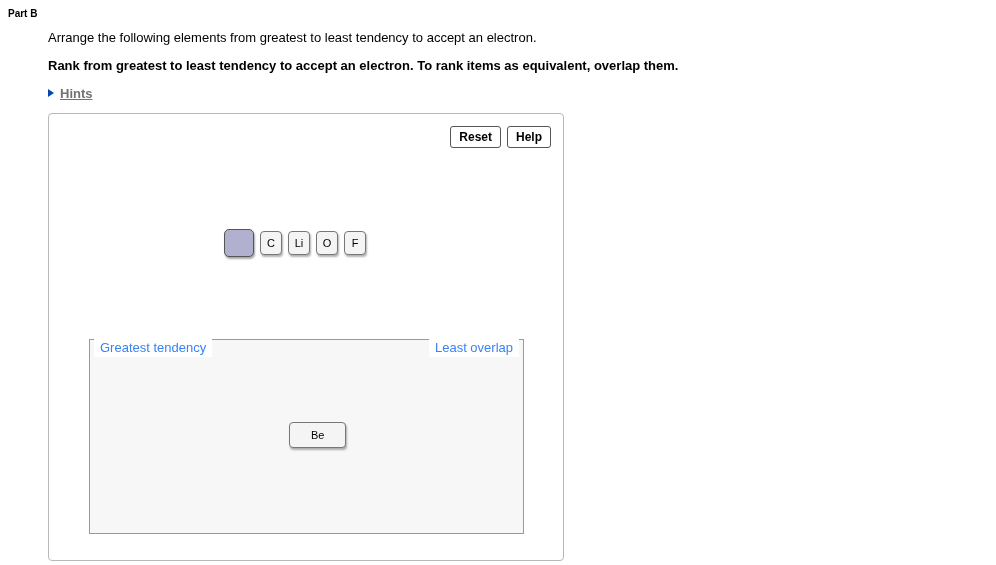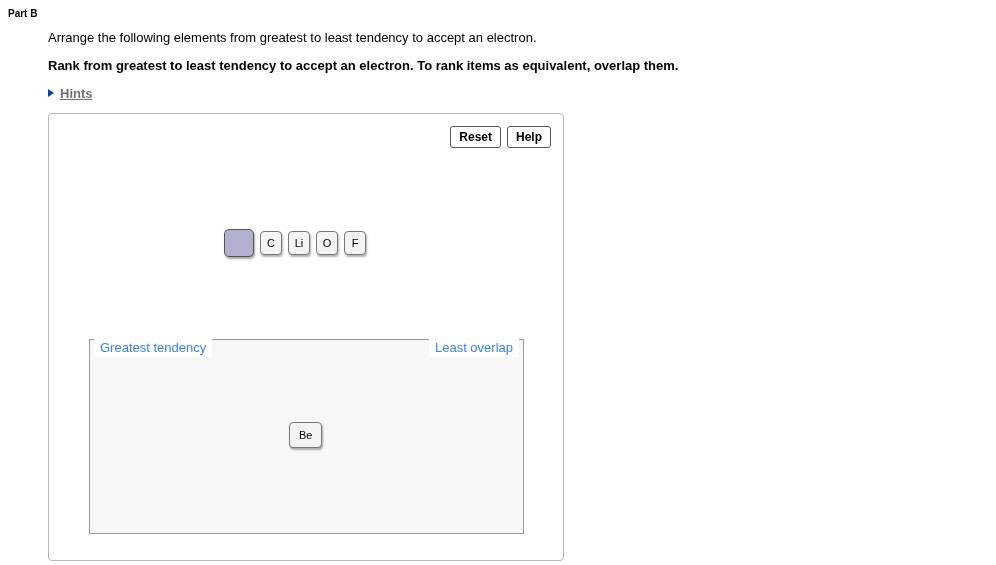--- a/index.html
+++ b/index.html
@@ -104,21 +104,21 @@
       line-height: 18px;
     }
     .rank-label.left { left: 4px; }
     .rank-label.right { right: 4px; }
     .drop-tile {
       position: absolute;
       left: 199px;
       top: 82px;
       min-width: 26px;
       height: 26px;
-      padding: 0 9px;
+      padding: 0 21px;
       background: #f4f4f4;
       border: 1px solid #777;
       border-radius: 4px;
       box-shadow: 1px 2px 2px rgba(0,0,0,0.3);
       font-size: 11px;
       display: flex;
       align-items: center;
       justify-content: center;
       cursor: grab;
     }

